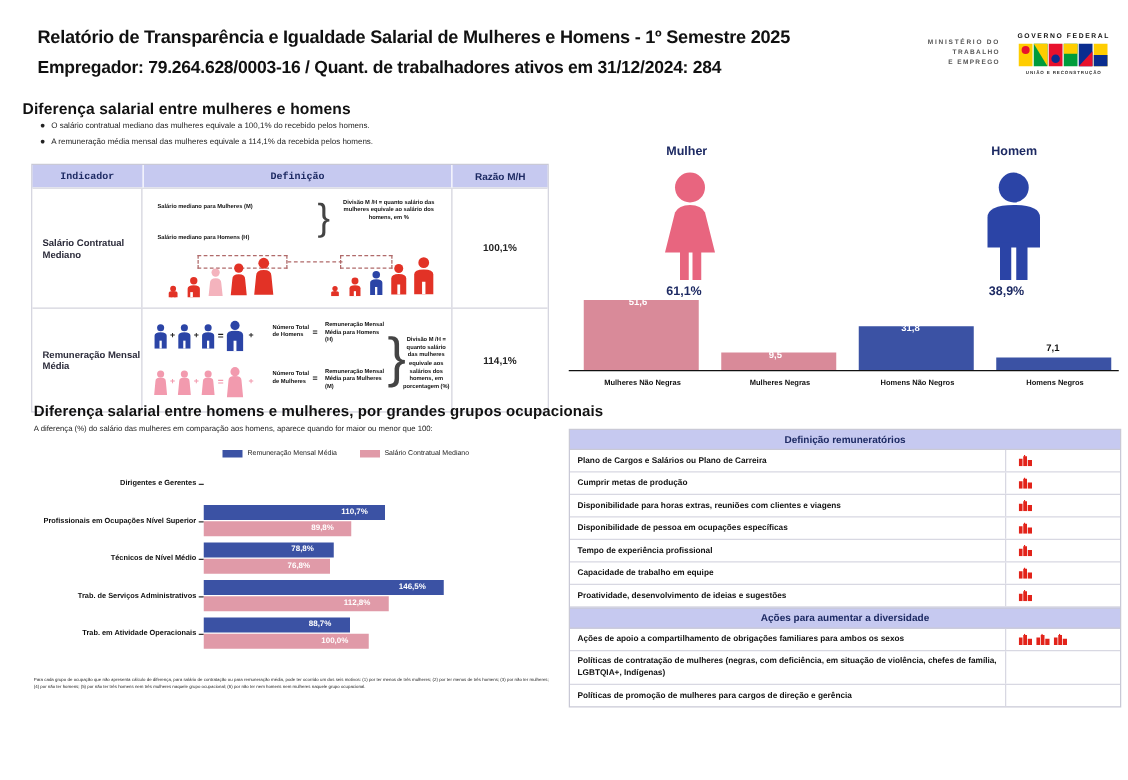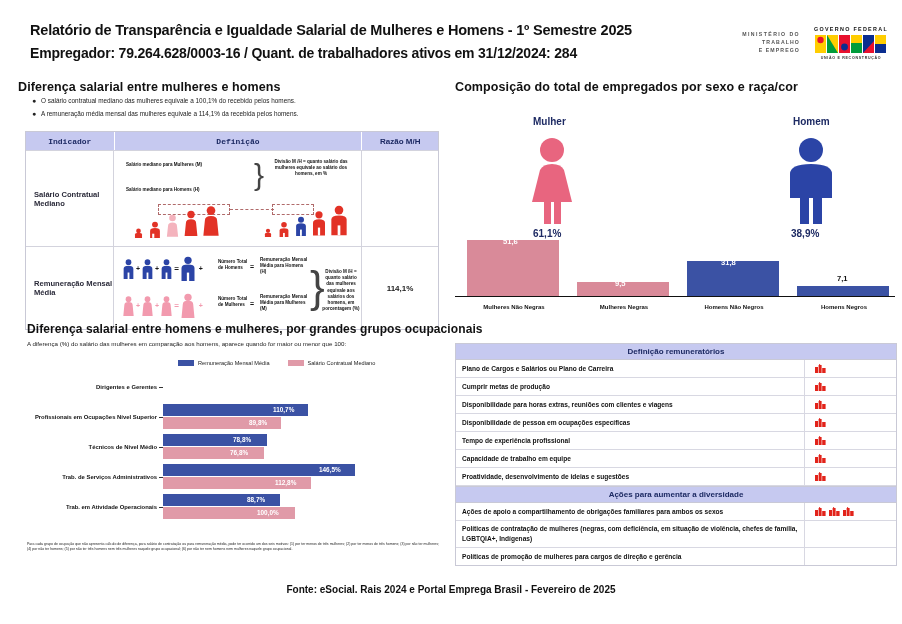--- a/index.html
+++ b/index.html
@@ -208,20 +208,21 @@
               <path d="M2.5 34 L2.5 18 Q2.5 13.5 10 13.5 Q17.5 13.5 17.5 18 L17.5 34 Z" fill="#e23226"></path>
               <rect x="8.6" y="24" width="2.8" height="10" fill="#fff"></rect>
             </svg>
           <svg class="p" width="18" height="34" viewBox="0 0 20 34">
               <circle cx="10" cy="6" r="4.8" fill="#e23226"></circle>
               <path d="M1.5 34 L1.5 16.5 Q1.5 12 10 12 Q18.5 12 18.5 16.5 L18.5 34 Z" fill="#e23226"></path>
               <rect x="8.5" y="23" width="3" height="11" fill="#fff"></rect>
             </svg>
         </div>
       </div>
+      <div class="bc3">100,1%</div>
     </div>
 
     <div class="brow row2">
       <div class="bc1">Remuneração Mensal Média</div>
       <div class="bc2">
 
         <div class="pictorow" style="left:8px;top:8px;align-items:center;gap:1px;">
           <svg class="p" width="13" height="22" viewBox="0 0 20 34">
               <circle cx="10" cy="8" r="4.4" fill="#2b44a6"></circle>
               <path d="M2.5 34 L2.5 18 Q2.5 13.5 10 13.5 Q17.5 13.5 17.5 18 L17.5 34 Z" fill="#2b44a6"></path>
@@ -277,21 +278,20 @@
         <div style="position:absolute;left:136px;top:53px;font-size:7px;font-weight:bold;">=</div>
         <div class="mini" style="left:146px;top:47px;width:48px;">Remuneração Mensal Média para Mulheres (M)</div>
 
         <div class="brace" style="left:196px;top:18px;font-size:44px;">}</div>
         <div class="mini" style="left:208px;top:22px;width:38px;text-align:center;">Divisão M /H = quanto salário das mulheres equivale aos salários dos homens, em porcentagem (%)</div>
       </div>
       <div class="bc3">114,1%</div>
     </div>
   </div>
 
-  <div class="sec-title" style="left:455px;top:80px;">Composição do total de empregados por sexo e raça/cor</div>
 
   <div class="comp">
     <div class="comp-lab" style="left:78px;top:0px;">Mulher</div>
     <div class="bigfig" style="left:68px;top:20px;">
       <svg width="58" height="88" viewBox="0 0 58 88">
         <circle cx="29" cy="14" r="12" fill="#e8657f"></circle>
         <path d="M9 66 L17 34 Q20 28 29 28 Q38 28 41 34 L49 66 Z" fill="#e8657f"></path>
         <rect x="21" y="64" width="7" height="24" fill="#e8657f"></rect>
         <rect x="31" y="64" width="7" height="24" fill="#e8657f"></rect>
       </svg>
@@ -490,15 +490,14 @@
     <div class="rrow" style="min-height:26px;">
       <div class="rc-text">Políticas de contratação de mulheres (negras, com deficiência, em situação de violência, chefes de família, LGBTQIA+, Indígenas)</div>
       <div class="rc-icon"></div>
     </div>
     <div class="rrow">
       <div class="rc-text">Políticas de promoção de mulheres para cargos de direção e gerência</div>
       <div class="rc-icon"></div>
     </div>
   </div>
 
-  <div class="src">Fonte: eSocial. Rais 2024 e Portal Emprega Brasil - Fevereiro de 2025</div>
 
 </div>
 
 </body></html>

